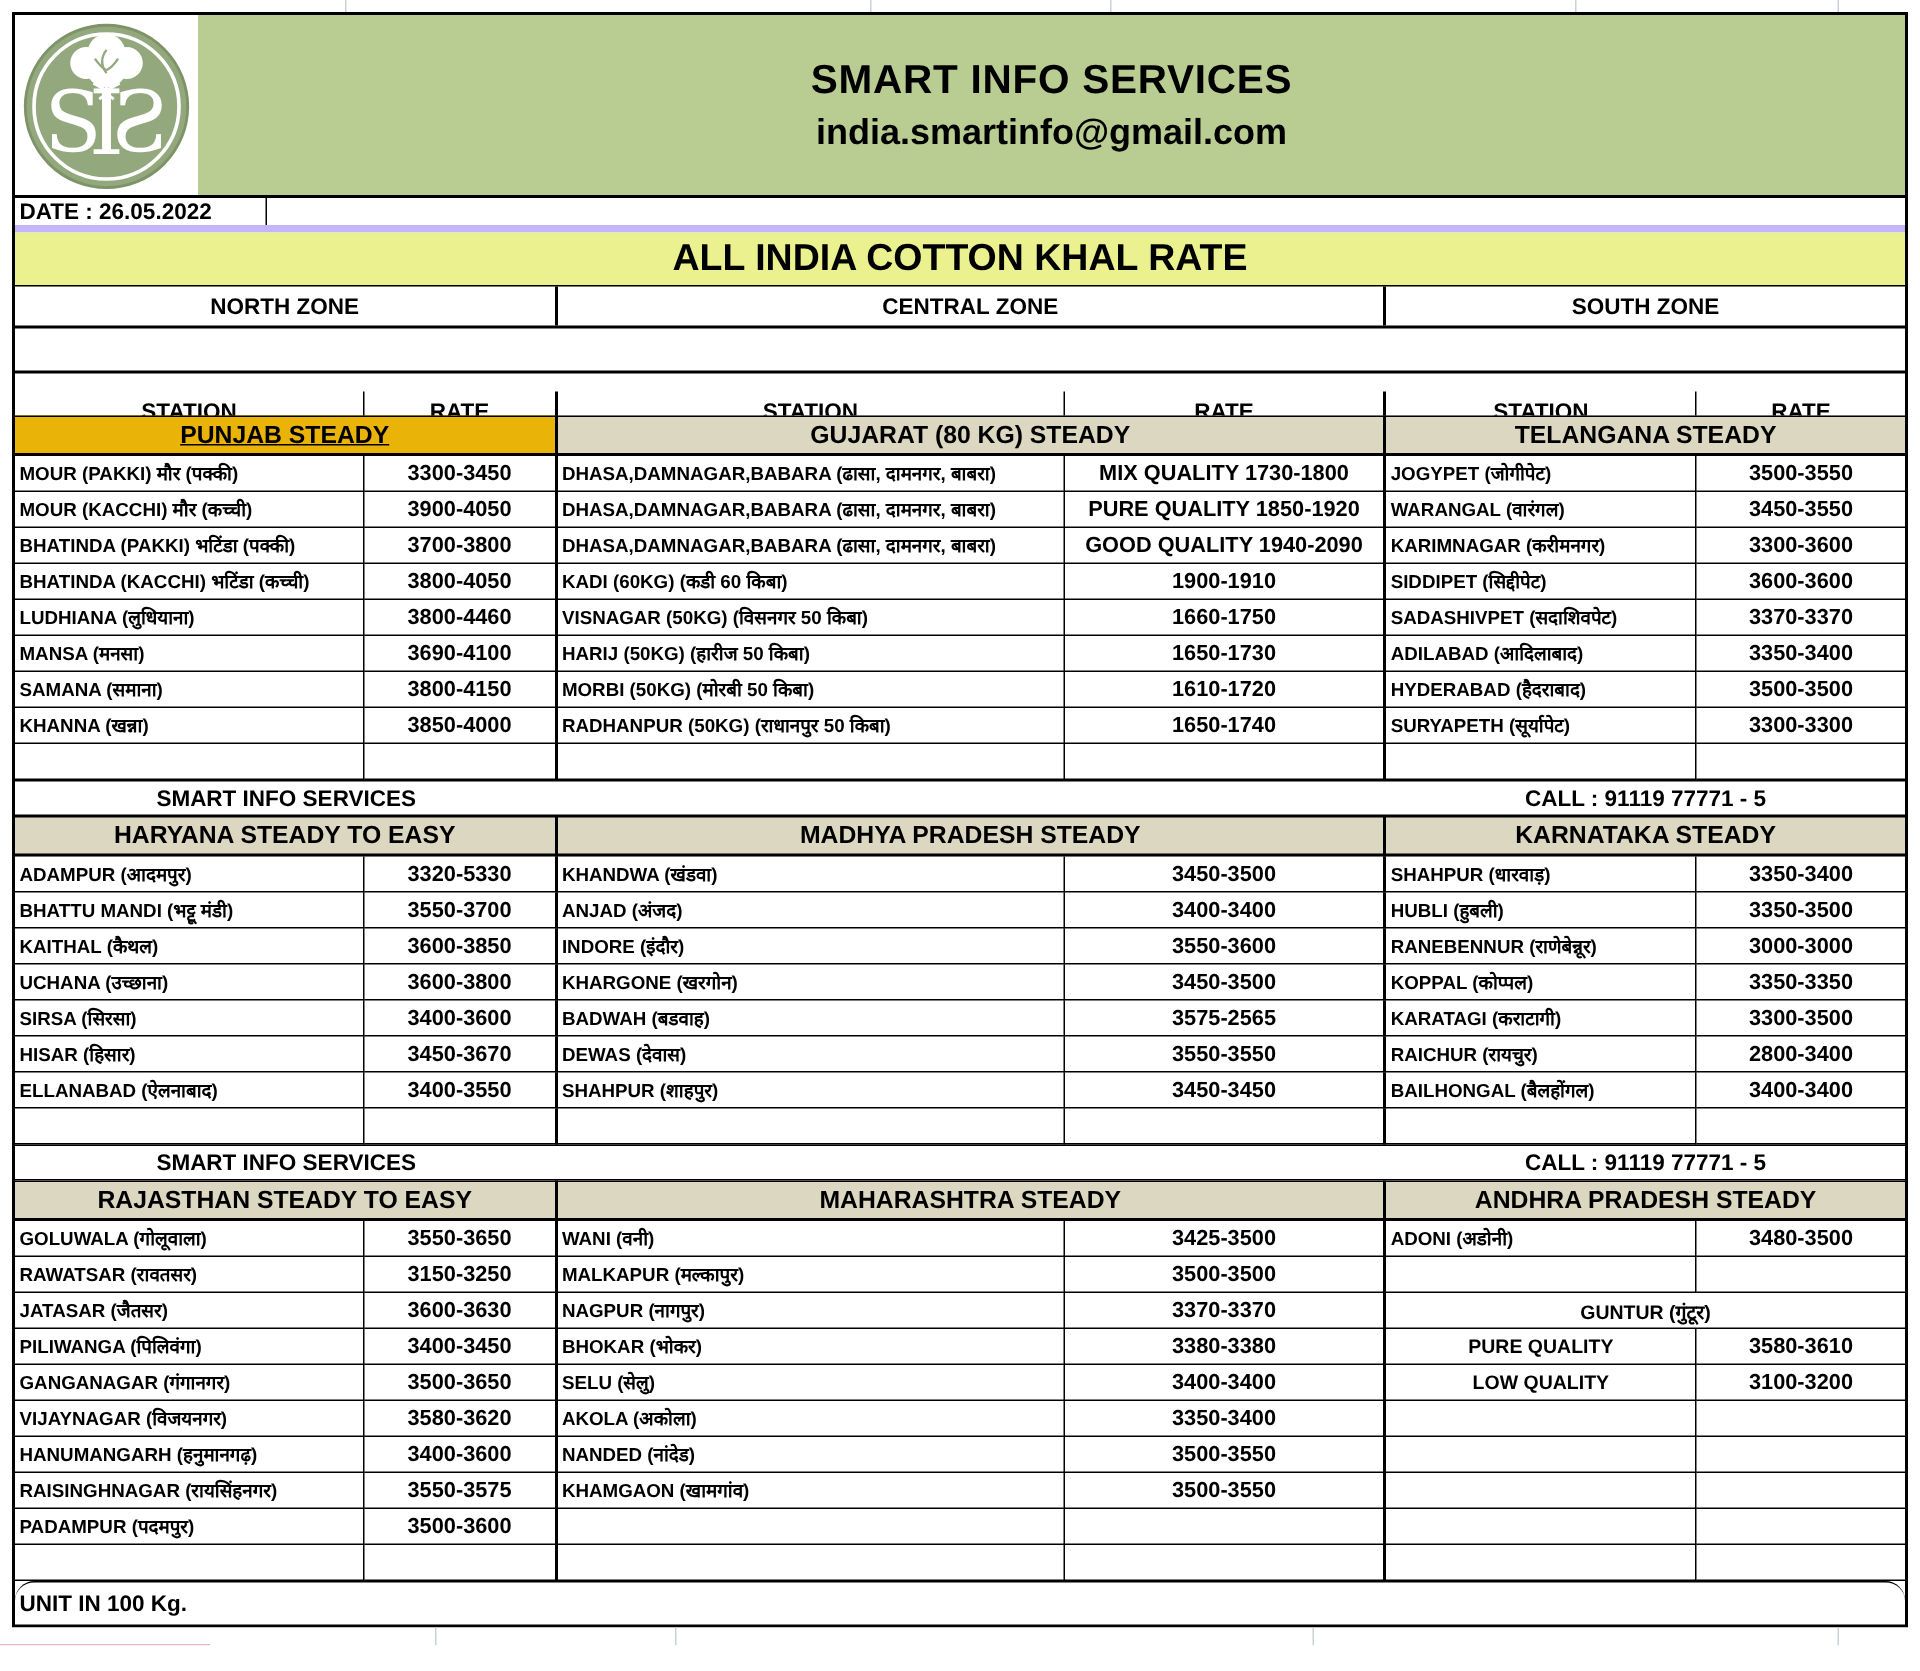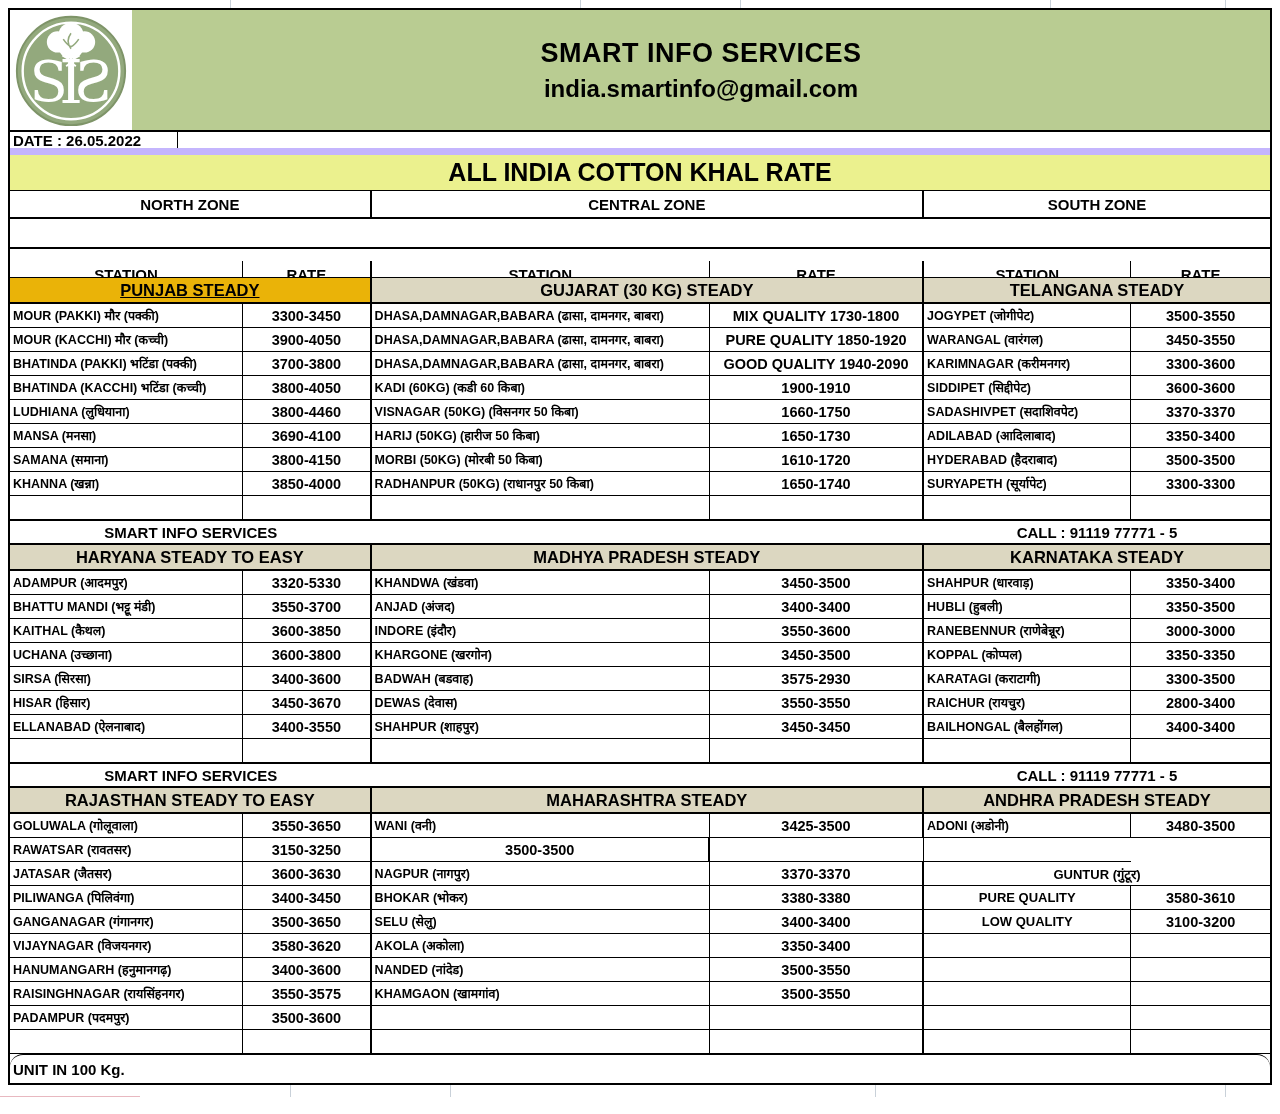--- a/index.html
+++ b/index.html
@@ -20,21 +20,21 @@
     linear-gradient(#c9d1d9,#c9d1d9) 1225px 0/1px 100% no-repeat,
     linear-gradient(#e8b8c0,#e8b8c0) 0 11px/140px 1px no-repeat,#fff;}
   .sheet{margin-left:8px;width:1264px;border:2px solid #000;background:#fff;}
   
   .brand-row{display:flex;height:122px;border-bottom:2px solid #000;}
   .logo-cell{width:122px;height:100%;background:#fff;flex:0 0 auto;display:flex;align-items:center;justify-content:center;}
   .banner{flex:1;display:flex;flex-direction:column;align-items:center;justify-content:center;gap:6px;}
   .company{font-size:27px;font-weight:bold;letter-spacing:.5px;}
   .email{font-size:24px;font-weight:bold;}
   
-  .date-row{display:flex;height:23px;border-bottom:7px solid #c4b5fd;align-items:center;}
+  .date-row{display:flex;height:23px;border-bottom:5px solid #c4b5fd;align-items:center;}
   .date-cell{width:168px;height:100%;border-right:1px solid #000;display:flex;align-items:center;padding-left:3px;font-size:15px;font-weight:bold;}
   
   .title-row{height:36px;border-bottom:1px solid #000;display:flex;align-items:center;justify-content:center;
     font-size:25px;font-weight:bold;}
   
   .grow{display:grid;grid-template-columns:18.5% 10.2% 26.85% 17% 16.45% 11%;}
   .grow>div{display:flex;align-items:center;height:100%;overflow:hidden;white-space:nowrap;}
   .cell{border-right:1px solid #000;border-bottom:1px solid #000;}
   .zsep{border-right:2px solid #000 !important;}
   .nob{border-right:none !important;}
@@ -109,21 +109,21 @@
       <div class="cell zsep">RATE</div>
       <div class="cell">STATION</div>
       <div class="cell zsep">RATE</div>
       <div class="cell">STATION</div>
       <div class="cell nob">RATE</div>
     </div>
 
     <div id="grid">
         <div class="grow sec">
           <div class="sechead zsep" style="background: #eab308; text-decoration: underline;">PUNJAB STEADY</div>
-          <div class="sechead zsep" style="background: rgb(220, 215, 193);">GUJARAT (30 KG) STEADY</div>
+          <div class="sechead zsep" style="background: rgb(220, 215, 193);">GUJARAT (80 KG) STEADY</div>
           <div class="sechead nob" style="background: rgb(220, 215, 193);">TELANGANA STEADY</div>
         </div>
         <div class="grow data">
           <div class="cell st">MOUR (PAKKI) मौर  (पक्की)</div>
           <div class="cell rt zsep">3300-3450</div>
           <div class="cell st">DHASA,DAMNAGAR,BABARA (ढासा, दामनगर, बाबरा)</div>
           <div class="cell rt zsep">MIX QUALITY  1730-1800</div>
           <div class="cell st">JOGYPET (जोगीपेट)</div>
           <div class="cell rt nob">3500-3550</div>
         </div>
@@ -230,21 +230,21 @@
           <div class="cell rt zsep">3600-3800</div>
           <div class="cell st">KHARGONE (खरगोन)</div>
           <div class="cell rt zsep">3450-3500</div>
           <div class="cell st">KOPPAL (कोप्पल)</div>
           <div class="cell rt nob">3350-3350</div>
         </div>
         <div class="grow data">
           <div class="cell st">SIRSA (सिरसा)</div>
           <div class="cell rt zsep">3400-3600</div>
           <div class="cell st">BADWAH (बडवाह)</div>
-          <div class="cell rt zsep">3575-2930</div>
+          <div class="cell rt zsep">3575-2565</div>
           <div class="cell st">KARATAGI (कराटागी)</div>
           <div class="cell rt nob">3300-3500</div>
         </div>
         <div class="grow data">
           <div class="cell st">HISAR (हिसार)</div>
           <div class="cell rt zsep">3450-3670</div>
           <div class="cell st">DEWAS (देवास)</div>
           <div class="cell rt zsep">3550-3550</div>
           <div class="cell st">RAICHUR (रायचुर)</div>
           <div class="cell rt nob">2800-3400</div>
@@ -279,20 +279,21 @@
           <div class="cell st">GOLUWALA (गोलूवाला)</div>
           <div class="cell rt zsep">3550-3650</div>
           <div class="cell st">WANI (वनी)</div>
           <div class="cell rt zsep">3425-3500</div>
           <div class="cell st">ADONI (अडोनी)</div>
           <div class="cell rt nob">3480-3500</div>
         </div>
         <div class="grow data">
           <div class="cell st">RAWATSAR (रावतसर)</div>
           <div class="cell rt zsep">3150-3250</div>
+          <div class="cell st">MALKAPUR (मल्कापुर)</div>
           <div class="cell rt zsep">3500-3500</div>
           <div class="cell st"></div>
           <div class="cell rt nob"></div>
         </div>
         <div class="grow data">
           <div class="cell st">JATASAR  (जैतसर)</div>
           <div class="cell rt zsep">3600-3630</div>
           <div class="cell st">NAGPUR (नागपुर)</div>
           <div class="cell rt zsep">3370-3370</div>
           <div class="cell mrg nob">GUNTUR (गुंटूर)</div>

